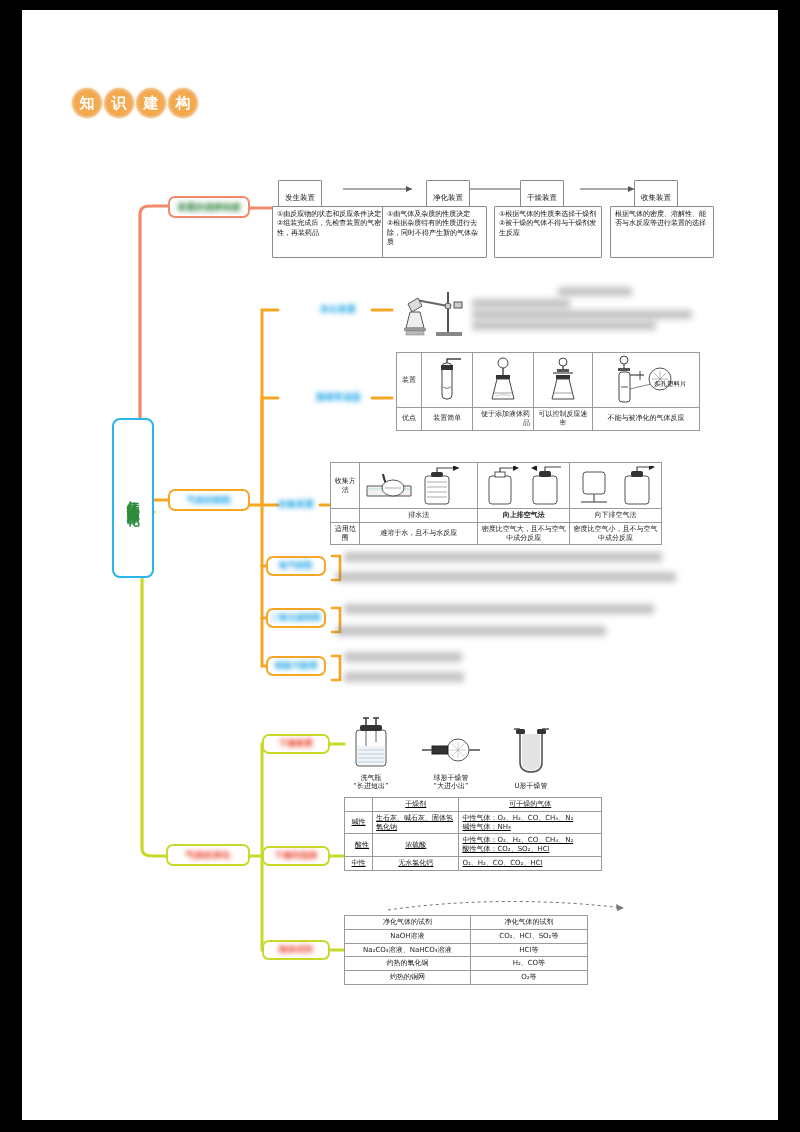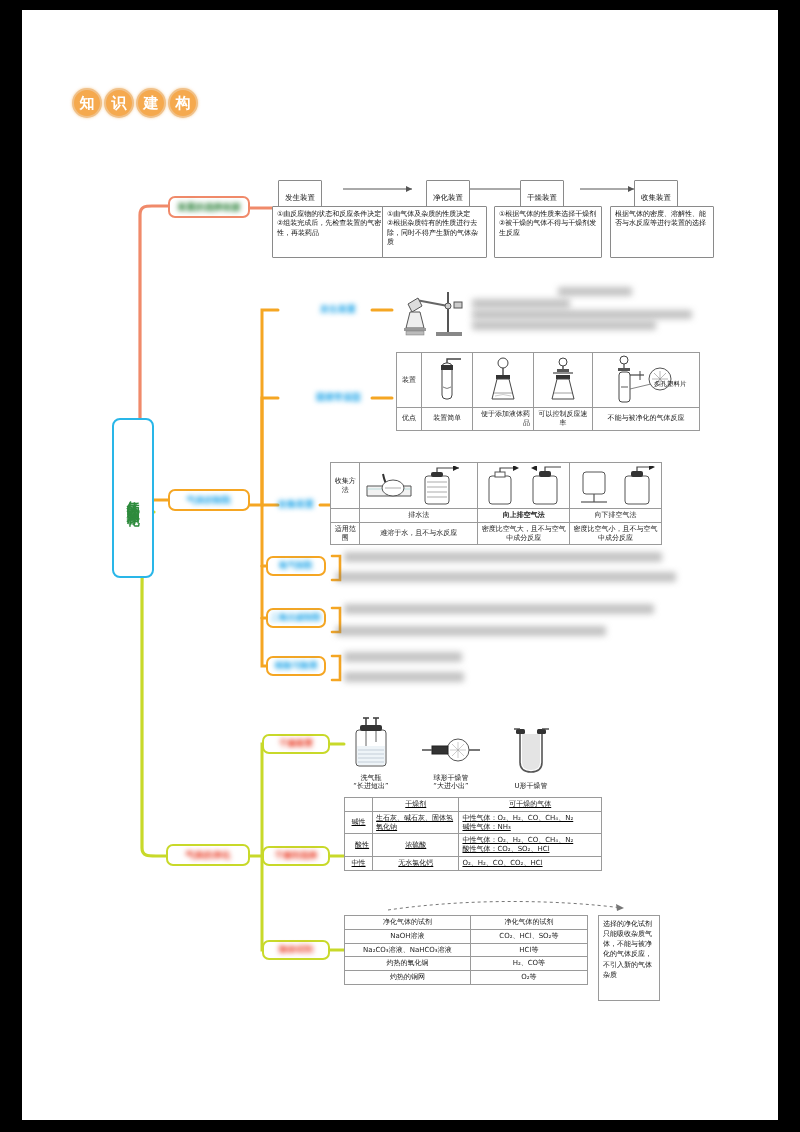--- a/index.html
+++ b/index.html
@@ -563,15 +563,14 @@
         <td style="text-align:center;">H₂、CO等</td>
       </tr>
       <tr>
         <td style="text-align:center;">灼热的铜网</td>
         <td style="text-align:center;">O₂等</td>
       </tr>
     </tbody>
       </table>
   </div>
 
-  <div class="note-box" style="left:598px; top:915px; width:62px; height:86px;">选择的净化试剂只能吸收杂质气体，不能与被净化的气体反应，不引入新的气体杂质</div>
 
 </div>
 
 </body></html>

